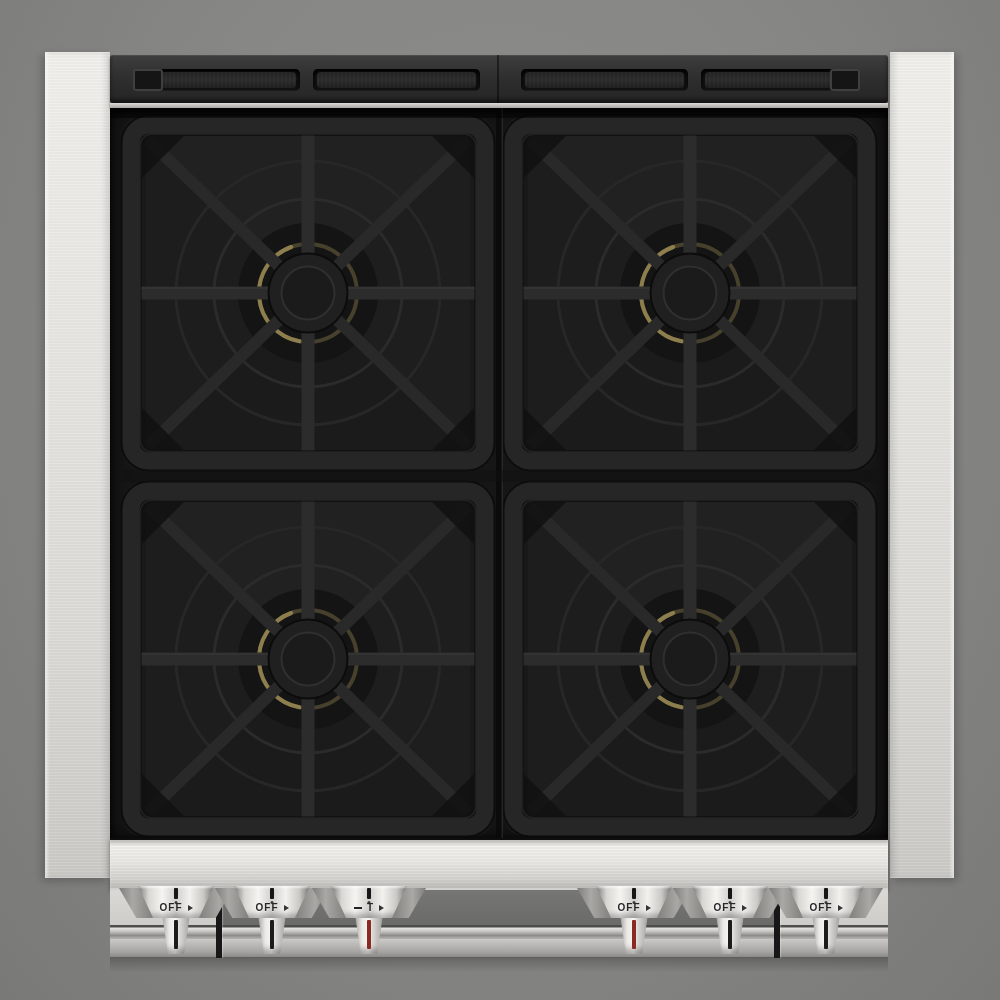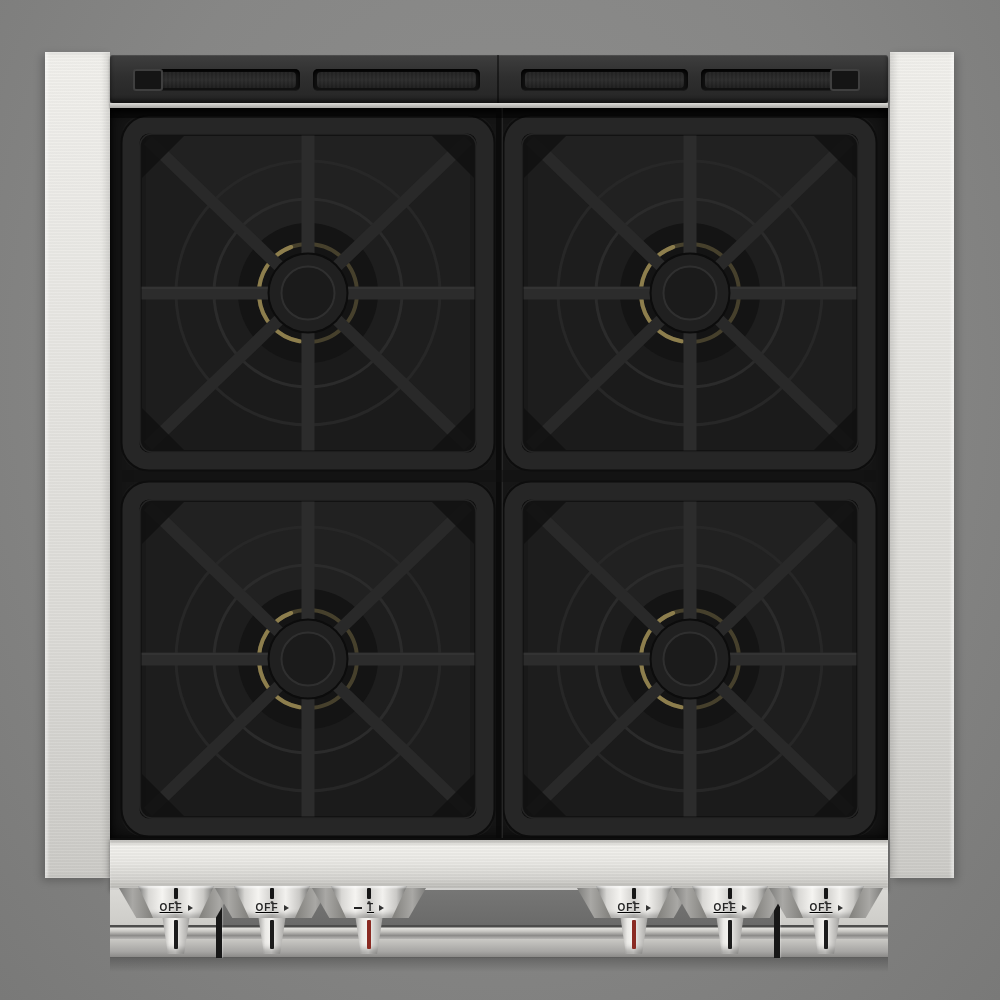--- a/index.html
+++ b/index.html
@@ -70,21 +70,21 @@
     background:linear-gradient(90deg,#6e6e6c 0%,#a9a8a5 15%,#84837f 30%,#b6b5b2 50%,#84837f 70%,#a9a8a5 85%,#6e6e6c 100%);}
   .knob .bell{position:absolute;top:0;left:8px;width:76px;height:32px;z-index:3;
     clip-path:polygon(0 0,100% 0,80% 100%,20% 100%);
     background:linear-gradient(90deg,#7b7b79 0%,#d8d7d4 14%,#f5f4f1 32%,#d0cfcc 50%,#f2f1ee 68%,#cac9c6 86%,#767674 100%);
     box-shadow:inset 0 -4px 5px rgba(0,0,0,.25), inset 0 2px 2px rgba(255,255,255,.6);}
   .knob .top-tick{position:absolute;top:2px;left:50%;transform:translateX(-50%);
     width:4px;height:11px;background:#161616;border-radius:1px;z-index:4;}
   .knob .tick-dot{position:absolute;top:15px;left:50%;transform:translateX(-50%);
     width:3px;height:3px;background:#3c3c3c;border-radius:50%;z-index:4;}
   .knob .face-row{position:absolute;top:17px;left:0;right:0;display:flex;justify-content:center;
-    align-items:center;gap:5px;z-index:4;text-decoration:underline;}
+    align-items:center;gap:5px;z-index:4;}
   .knob .label{font-size:10px;font-weight:700;line-height:1;letter-spacing:1px;color:#262626;
     text-shadow:0 1px 0 rgba(255,255,255,.4);}
   .g-flame{width:0;height:0;border-style:solid;border-width:3px 0 3px 5px;
     border-color:transparent transparent transparent #333;}
   .g-bar{width:8px;height:2px;background:#222;}
   .knob .stem{position:absolute;top:31px;left:50%;transform:translateX(-50%);
     width:34px;height:37px;z-index:2;
     clip-path:polygon(10% 0,90% 0,74% 100%,26% 100%);
     background:linear-gradient(90deg,#8f8e8c 0%,#eae9e6 30%,#f7f6f3 48%,#d7d6d3 62%,#969593 100%);
     box-shadow:inset 0 -5px 6px rgba(0,0,0,.3);}

